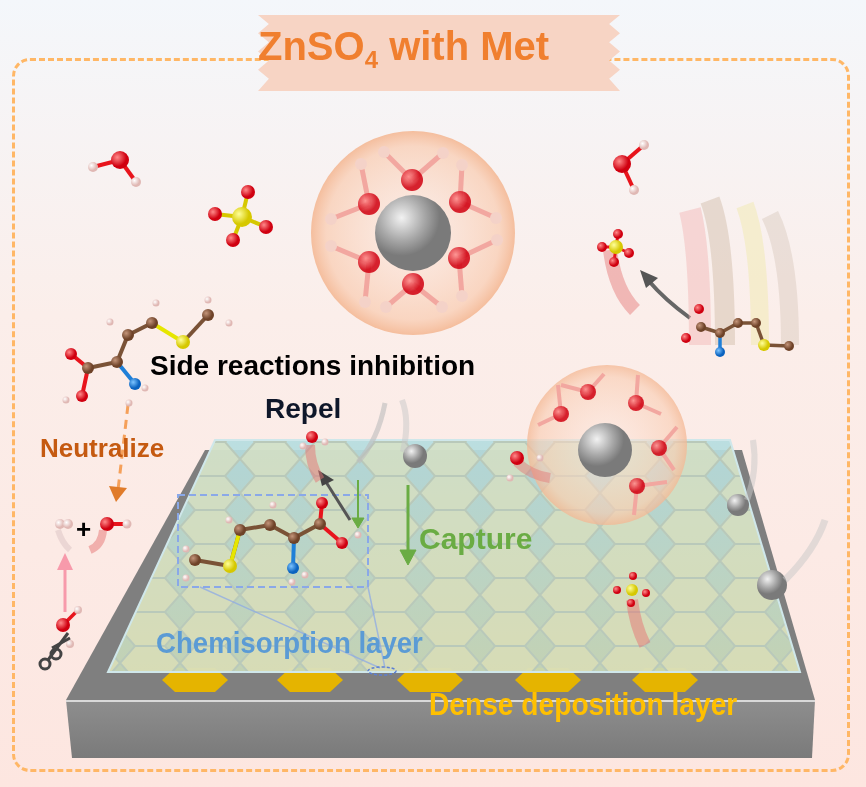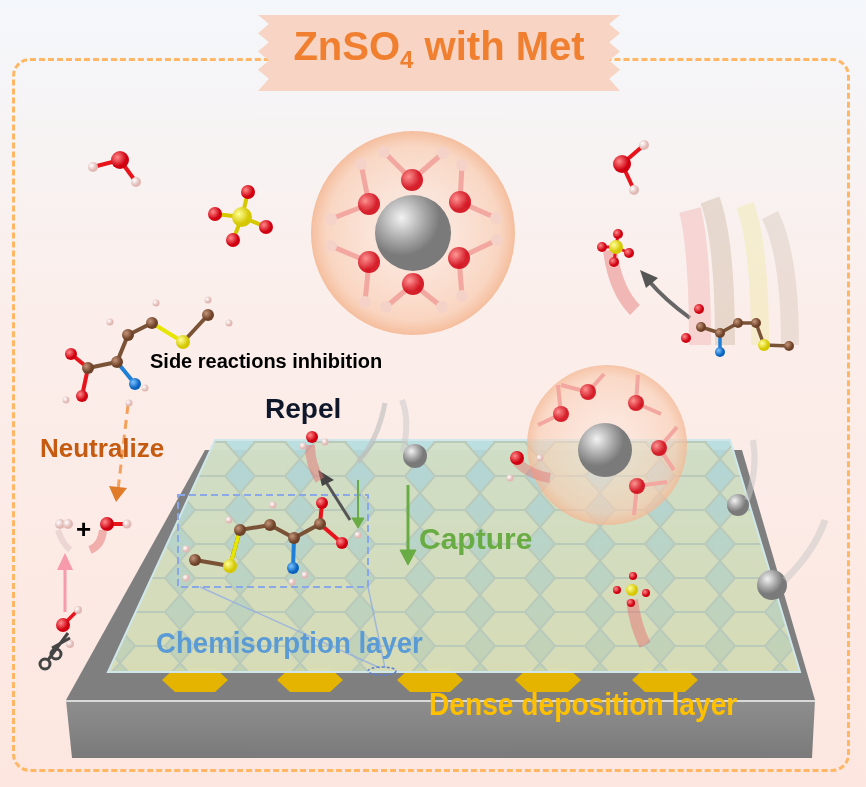--- a/index.html
+++ b/index.html
@@ -2,24 +2,24 @@
 <html><head>
 <meta charset="utf-8">
 <style>
   html,body{margin:0;padding:0;}
   body{width:866px;height:787px;overflow:hidden;font-family:"Liberation Sans",sans-serif;
        background:linear-gradient(180deg,#f4f7fb 0%,#fbeeea 40%,#fde6e0 100%);position:relative;}
   #stage{position:absolute;left:0;top:0;width:866px;height:787px;}
   .frame{position:absolute;left:12px;top:58px;width:838px;height:714px;border:3px dashed #ffb766;border-radius:18px;box-sizing:border-box;}
   .title-ribbon{position:absolute;left:258px;top:15px;width:362px;height:76px;background:#f7d4c4;
        clip-path:polygon(0 0,100% 0,97% 12%,100% 24%,97% 36%,100% 48%,97% 60%,100% 72%,97% 84%,100% 100%,0 100%,3% 84%,0 72%,3% 60%,0 48%,3% 36%,0 24%,3% 12%);}
-  .title-text{position:absolute;left:258px;top:24px;width:362px;text-align:center;font-weight:bold;font-size:40px;color:#f07f2f;}
+  .title-text{position:absolute;left:258px;top:24px;width:362px;text-align:left;font-weight:bold;font-size:40px;color:#f07f2f;}
   .title-text sub{font-size:24px;vertical-align:-8px;}
   .lbl{position:absolute;font-weight:bold;white-space:nowrap;}
-  .lbl-side{left:150px;top:350px;font-size:20px;color:#000;}
+  .lbl-side{left:150px;top:350px;font-size:28px;color:#000;}
   .lbl-repel{left:265px;top:393px;font-size:28px;color:#0f172a;}
   .lbl-neutral{left:40px;top:433px;font-size:26px;color:#c55a11;}
   .lbl-capture{left:419px;top:522px;font-size:30px;color:#6aac44;}
   .lbl-chem{left:156px;top:626px;font-size:30px;color:#5b9bd5;transform:scaleX(0.92);transform-origin:left;}
   .lbl-dense{left:429px;top:686px;font-size:32px;color:#ffc000;transform:scaleX(0.88);transform-origin:left;}
   .plus{position:absolute;left:76px;top:514px;font-size:26px;font-weight:bold;color:#000;}
 </style>
 </head>
 <body>
 

